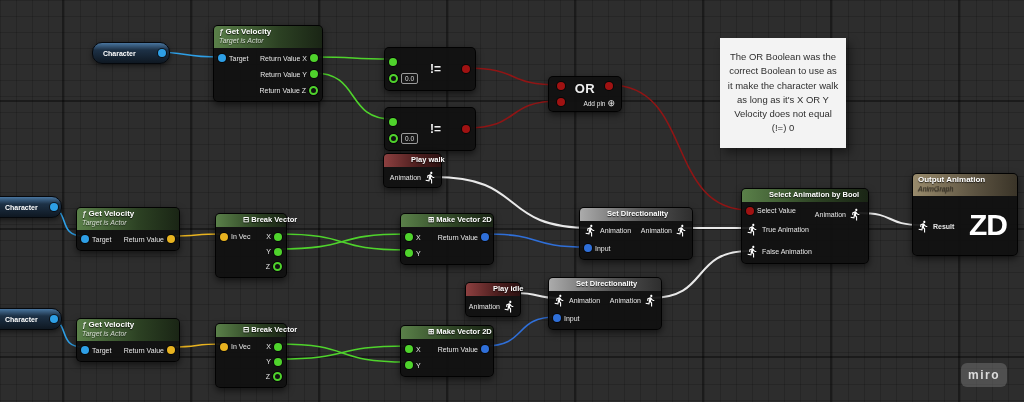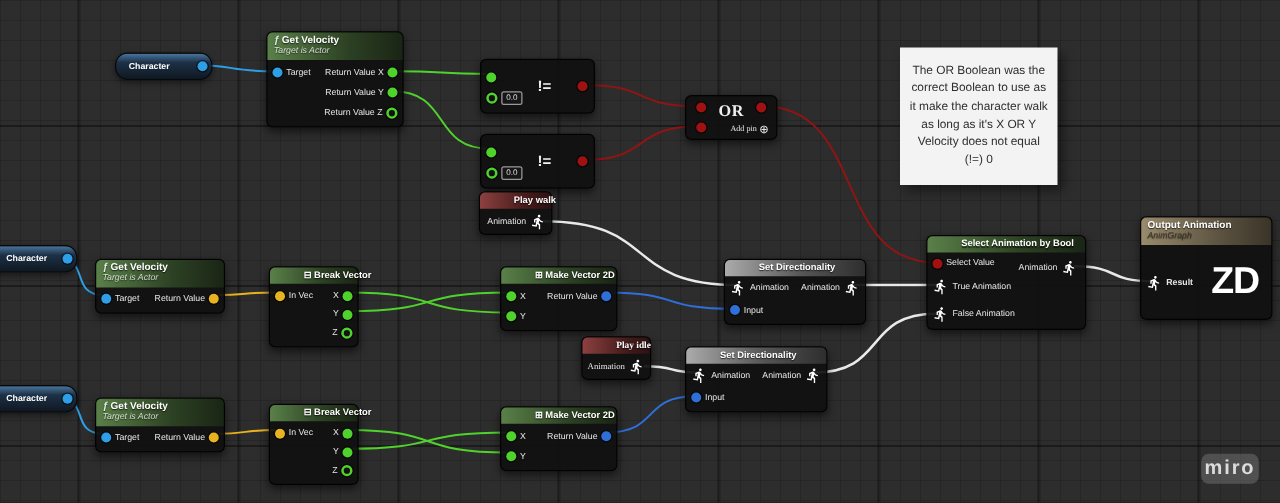--- a/index.html
+++ b/index.html
@@ -44,21 +44,21 @@
   .ho-green{border-color:#4fd32c;}
   .runman{width:13px;height:13px;flex:0 0 auto;}
   .pill{
     position:absolute;z-index:2;height:20px;border-radius:10px;
     background:linear-gradient(180deg,#49759e 0%,#1d3146 35%,#0f1822 100%);
     border:1px solid #05080c;display:flex;align-items:center;
     color:#fff;font-size:7px;font-weight:bold;padding-left:10px;
     box-shadow:0 2px 5px rgba(0,0,0,0.5);
   }
   .pill .pin{position:absolute;right:3px;}
-  .opnode{display:block;font-family:Liberation Serif, serif;}
+  .opnode{display:block;}
   .neq-op{font-size:12px;font-weight:bold;color:#f0f0f0;margin-left:8px;}
   .valbox{border:1px solid #9a9a9a;background:#161616;border-radius:2px;
           font-size:6.5px;color:#ddd;padding:0 3px;line-height:9px;}
   .or-title{position:absolute;top:4px;left:0;right:0;text-align:center;
             font-size:13px;font-weight:bold;color:#efefef;letter-spacing:0.5px;}
   .or-add{position:absolute;right:6px;bottom:3px;font-size:6.5px;color:#e8e8e8;
           display:flex;align-items:center;gap:2px;}
   .note{
     position:absolute;z-index:4;background:#f3f3f3;color:#2e2e2e;
     text-align:center;font-size:9.5px;line-height:1.5;
@@ -66,21 +66,21 @@
   }
   .watermark{
     position:absolute;z-index:1;right:2px;bottom:0px;
     font-size:37px;font-weight:bold;letter-spacing:1px;
     color:rgba(160,160,160,0.38);white-space:nowrap;
   }
   .miro{
     position:absolute;z-index:5;left:961px;top:363px;width:46px;height:24px;
     background:rgba(125,125,125,0.45);border-radius:6px;
     display:flex;align-items:center;justify-content:center;
-    color:#dcdcdc;font-size:16px;font-weight:bold;letter-spacing:1.5px;
+    color:#dcdcdc;font-size:12px;font-weight:bold;letter-spacing:1.5px;
   }
   .zd{font-size:30px;font-weight:900;color:#fff;letter-spacing:-1px;
       align-self:center;margin-right:10px;}
 </style>
 </head>
 <body>
 
 <svg id="runman-def" width="0" height="0" style="position:absolute">
   <defs>
     <g id="runner">
@@ -386,21 +386,21 @@
             <span class="pin p-green"></span>
           </div>
         <div class="prow r h15">
             <span>Z</span>
             <span class="pin hollow ho-green"></span>
           </div>
       </div>
     </div>
   </div>
 
-  <div class="node" style="left:465px;top:269px;width:54px;font-family:Liberation Serif, serif;">
+  <div class="node" style="left:465px;top:282px;width:54px;">
     <div class="hdr hdr-red hdr1">
       <div class="hdr-title" style="font-size:7.5px;">Play idle</div>
     </div>
     <div class="prow r h20">
         <span>Animation</span>
       <svg class="runman" viewBox="0 0 24 24">
           <use href="#runner"></use>
         </svg>
     </div>
   </div>

